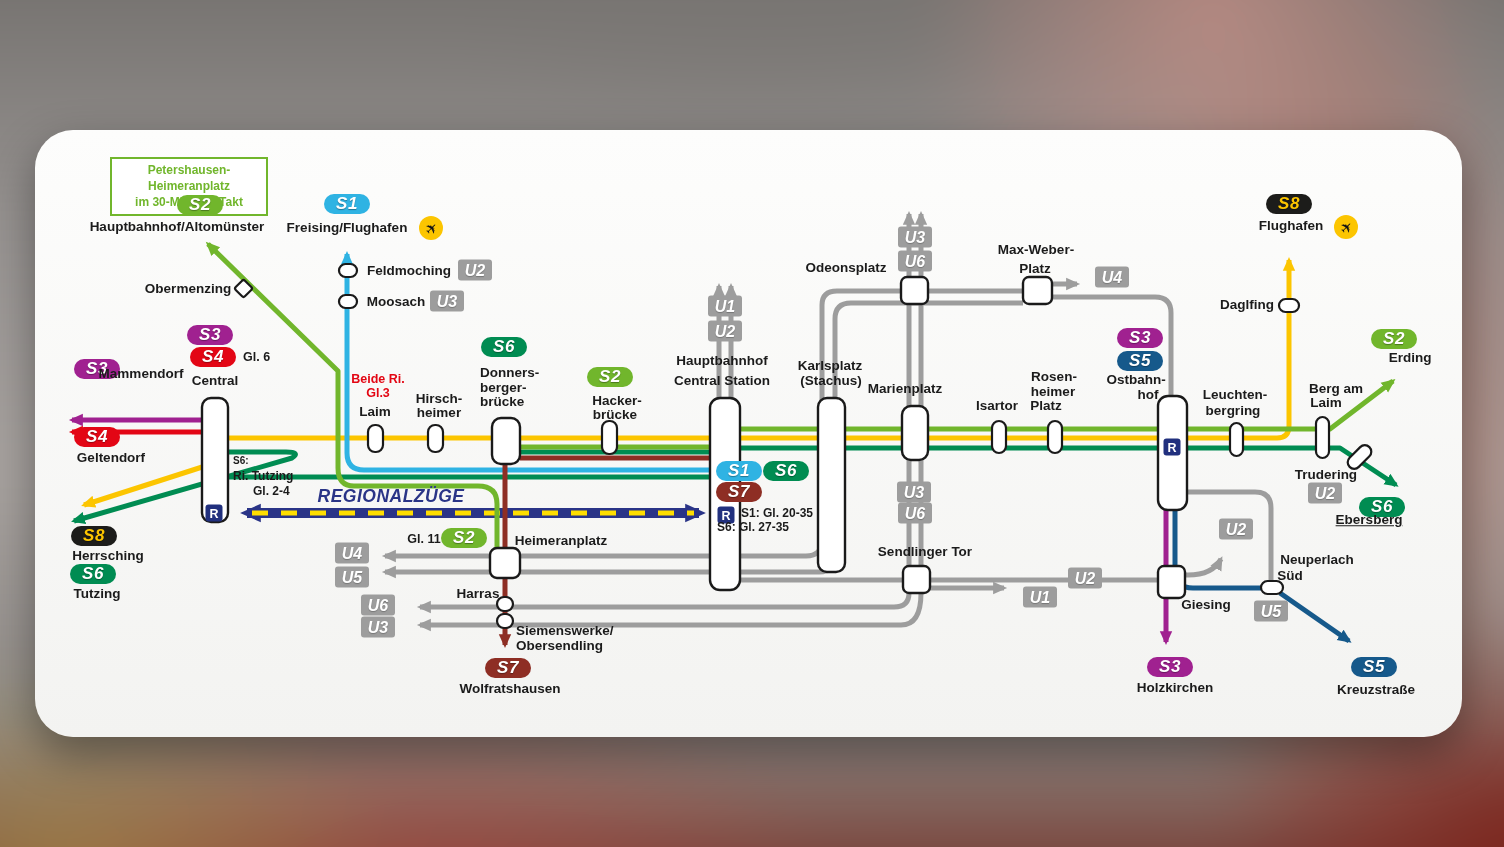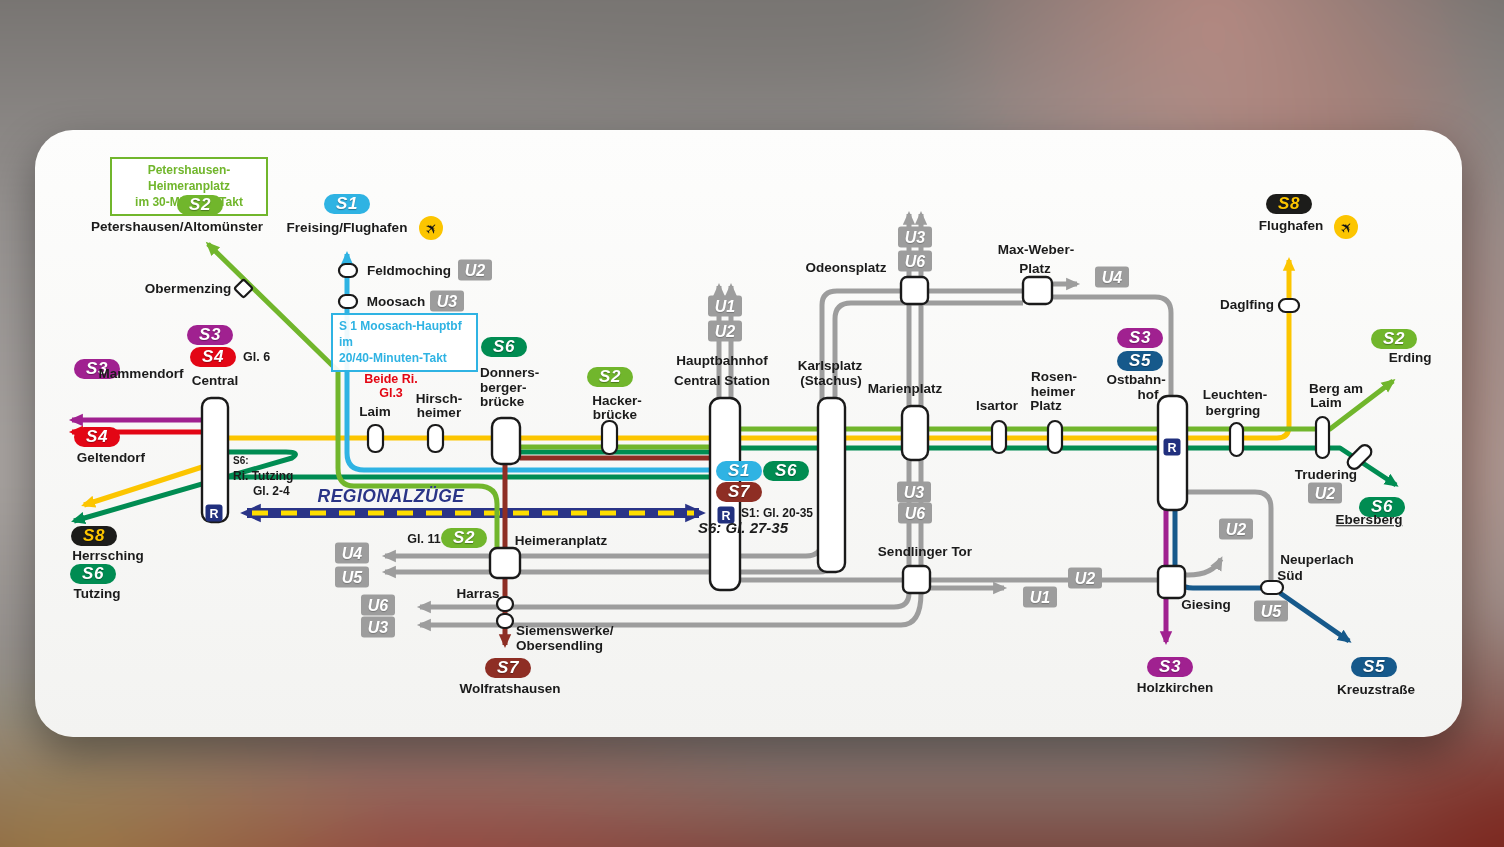--- a/index.html
+++ b/index.html
@@ -12,21 +12,21 @@
       radial-gradient(320px 640px at 86% 50%, rgba(184,67,48,.5), transparent 70%),
       radial-gradient(430px 330px at 97% 92%, rgba(122,31,22,.85), transparent 72%),
       radial-gradient(520px 280px at 50% 0%, rgba(120,117,114,.9), transparent 75%),
       linear-gradient(180deg,#6f6c69,#979391 30%,#a8a3a0 55%,#8f8a86 80%,#6e2b22);}
   .card{position:absolute;left:35px;top:130px;width:1427px;height:607px;border-radius:38px;
     background:linear-gradient(180deg,#fdfdfc,#f3f3f1);box-shadow:0 18px 45px rgba(0,0,0,.38);}
   svg.net{position:absolute;left:0;top:0;}
   #overlay{position:absolute;inset:0;}
   .lbl{position:absolute;font-weight:700;font-size:13.5px;color:var(--label);white-space:nowrap;line-height:1;}
   .a-c{transform:translate(-50%,-50%);} .a-l{transform:translate(0,-50%);}
-  .lbl.red{color:var(--note-red);margin-left:13px;}
+  .lbl.red{color:var(--note-red);}
   .lbl.regional{color:var(--regional);font-style:italic;font-weight:900;font-size:17.5px;letter-spacing:.5px;}
   .sbadge{position:absolute;transform:translate(-50%,-50%);min-width:46px;height:20px;padding:0 5px;
     border-radius:13px;display:flex;align-items:center;justify-content:center;box-sizing:border-box;
     color:#fff;font-style:italic;font-weight:900;font-size:17px;letter-spacing:.5px;
     text-shadow:0 1px 1px rgba(0,0,0,.35);}
   .ubadge{position:absolute;transform:translate(-50%,-50%);width:34px;height:21px;border-radius:3px;
     background:var(--ubahn);color:#fff;font-style:italic;font-weight:900;font-size:16px;
     display:flex;align-items:center;justify-content:center;text-shadow:0 1px 1px rgba(0,0,0,.25);}
   .rbadge{position:absolute;transform:translate(-50%,-50%);width:17px;height:17px;border-radius:3px;
     background:var(--rbadge);color:#fff;font-weight:700;font-size:12.5px;
@@ -152,24 +152,20 @@
           <rect x="237" y="282" width="13" height="13" rx="2" transform="rotate(45 243.5 288.5)"></rect>
         </g>
       </g>
     </g>
   </svg>
 
   <div id="overlay">
       <div class="note" style="left: 110px; top: 157px; width: 158px; --nc: var(--s2); text-align: center;">
         <div>Petershausen-Heimeranplatz</div>
         <div>im 30-Minuten Takt</div>
-      </div>
-      <div class="note" style="left: 331px; top: 313px; width: 147px; --nc: var(--s1); text-align: left;">
-        <div>S 1 Moosach-Hauptbf im</div>
-        <div>20/40-Minuten-Takt</div>
       </div>
       <div class="sbadge" style="left: 200px; top: 205px; background: var(--s2);">S2</div>
       <div class="sbadge" style="left: 347px; top: 204px; background: var(--s1);">S1</div>
       <div class="sbadge" style="left: 210px; top: 335px; background: var(--s3);">S3</div>
       <div class="sbadge" style="left: 213px; top: 357px; background: var(--s4);">S4</div>
       <div class="sbadge" style="left: 97px; top: 369px; background: var(--s3);">S3</div>
       <div class="sbadge" style="left: 97px; top: 437px; background: var(--s4);">S4</div>
       <div class="sbadge" style="left: 94px; top: 536px; background: var(--s8-badge-bg); color: var(--s8-badge-text);">S8</div>
       <div class="sbadge" style="left: 93px; top: 574px; background: var(--s6);">S6</div>
       <div class="sbadge" style="left: 504px; top: 347px; background: var(--s6);">S6</div>
@@ -206,21 +202,21 @@
       <div class="ubadge" style="left: 1271px; top: 611px;">U5</div>
       <div class="rbadge" style="left: 214px; top: 513px;">R</div>
       <div class="rbadge" style="left: 726px; top: 515px;">R</div>
       <div class="rbadge" style="left: 1172px; top: 447px;">R</div>
       <div class="plane" style="left: 431px; top: 228px;">
         <span>✈</span>
       </div>
       <div class="plane" style="left: 1346px; top: 227px;">
         <span>✈</span>
       </div>
-      <div class="lbl a-c" style="left: 177px; top: 227px;">Petershausen/Altomünster</div>
+      <div class="lbl a-c" style="left: 177px; top: 227px;">Hauptbahnhof/Altomünster</div>
       <div class="lbl a-c" style="left: 188px; top: 289px;">Obermenzing</div>
       <div class="lbl a-c" style="left: 347px; top: 228px;">Freising/Flughafen</div>
       <div class="lbl a-c" style="left: 409px; top: 271px;">Feldmoching</div>
       <div class="lbl a-c" style="left: 396px; top: 302px;">Moosach</div>
       <div class="lbl a-c" style="left: 121px; top: 374px; margin-left: 20px;">Mammendorf</div>
       <div class="lbl a-l" style="left: 243px; top: 357px; font-size: 12.5px;">Gl. 6</div>
       <div class="lbl a-c" style="left: 215px; top: 381px;">Central</div>
       <div class="lbl a-c" style="left: 111px; top: 458px;">Geltendorf</div>
       <div class="lbl a-c" style="left: 108px; top: 556px;">Herrsching</div>
       <div class="lbl a-c" style="left: 97px; top: 594px;">Tutzing</div>
@@ -266,16 +262,16 @@
       <div class="lbl a-l" style="left: 516px; top: 631px;">Siemenswerke/</div>
       <div class="lbl a-l" style="left: 516px; top: 646px;">Obersendling</div>
       <div class="lbl a-c" style="left: 510px; top: 689px;">Wolfratshausen</div>
       <div class="lbl a-c" style="left: 925px; top: 552px;">Sendlinger Tor</div>
       <div class="lbl a-c" style="left: 1206px; top: 605px;">Giesing</div>
       <div class="lbl a-c" style="left: 1175px; top: 688px;">Holzkirchen</div>
       <div class="lbl a-c" style="left: 1317px; top: 560px;">Neuperlach</div>
       <div class="lbl a-c" style="left: 1290px; top: 576px;">Süd</div>
       <div class="lbl a-c" style="left: 1376px; top: 690px;">Kreuzstraße</div>
       <div class="lbl a-l" style="left: 741px; top: 513px; font-size: 12px;">S1: Gl. 20-35</div>
-      <div class="lbl a-l" style="left: 698px; top: 527px; font-size: 15px; font-style: italic;">S6: Gl. 27-35</div>
+      <div class="lbl a-l" style="left: 717px; top: 527px; font-size: 12px;">S6: Gl. 27-35</div>
       <div class="lbl a-c regional" style="left: 391px; top: 497px;">REGIONALZÜGE</div>
     </div>
 </div>
 
 </body></html>

